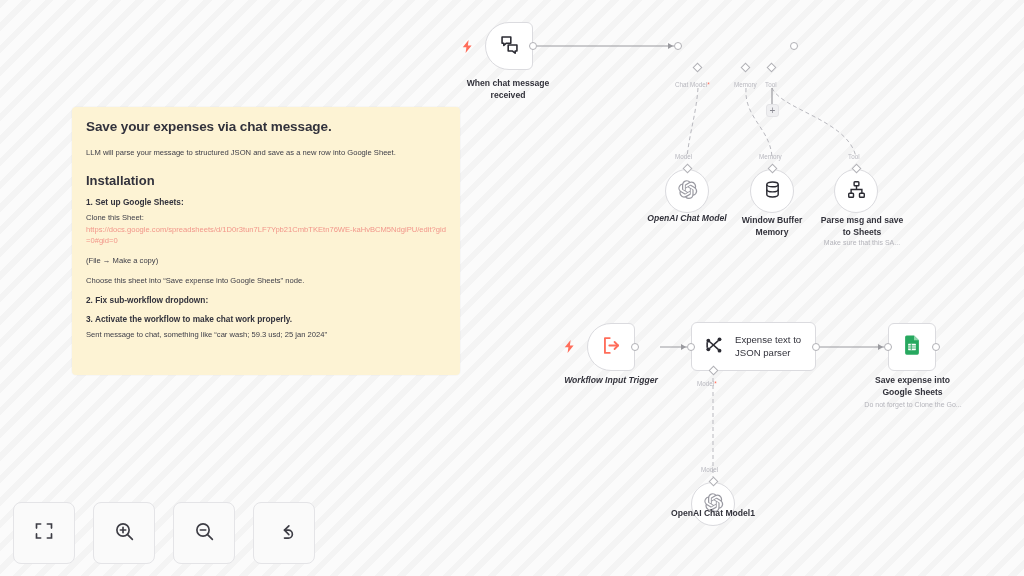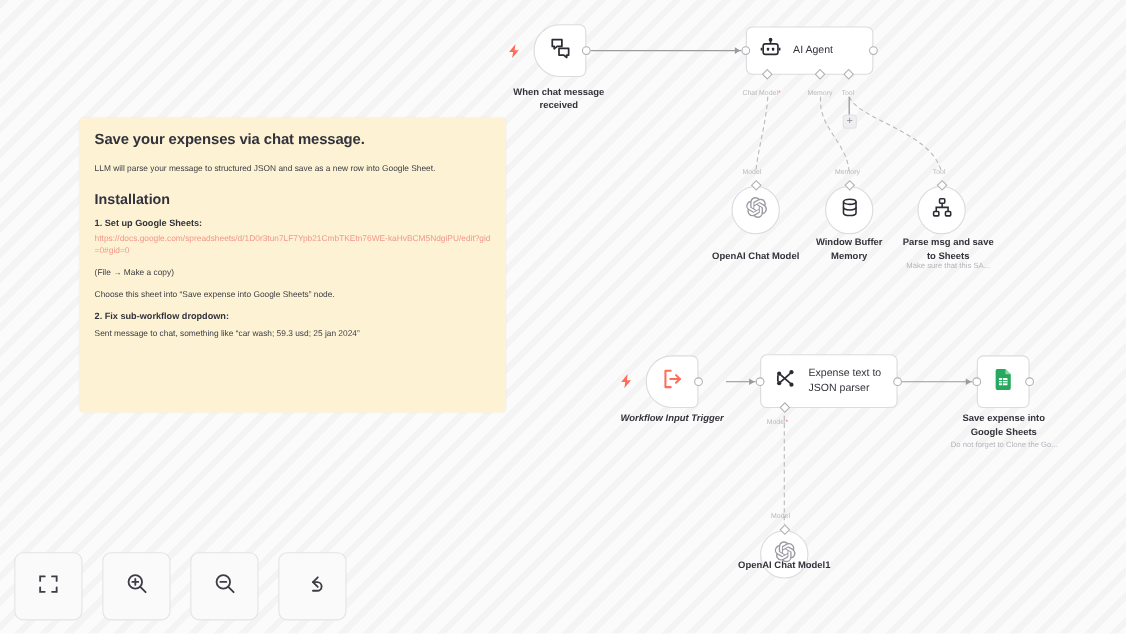--- a/index.html
+++ b/index.html
@@ -184,24 +184,26 @@
     <path d="M 820 347 L 884 347" stroke="#9a9a9f" stroke-width="1" fill="none"></path>
 
     <path d="M 713 378 L 713 477" stroke="#b9b9bf" stroke-width="1" fill="none" stroke-dasharray="4 3"></path>
   </svg>
 
   <div class="sticky">
     <h1>Save your expenses via chat message.</h1>
     <p>LLM will parse your message to structured JSON and save as a new row into Google Sheet.</p>
     <h2>Installation</h2>
     <h3>1. Set up Google Sheets:</h3>
+    <p class="tight">Clone this Sheet:</p>
     <a class="link" href="#">https://docs.google.com/spreadsheets/d/1D0r3tun7LF7Ypb21CmbTKEtn76WE-kaHvBCM5NdgiPU/edit?gid=0#gid=0</a>
     <p class="gap">(File → Make a copy)</p>
     <p class="gap">Choose this sheet into “Save expense into Google Sheets” node.</p>
     <h3>2. Fix sub-workflow dropdown:</h3>
+    <h3>3. Activate the workflow to make chat work properly.</h3>
     <p>Sent message to chat, something like “car wash; 59.3 usd; 25 jan 2024”</p>
   </div>
 
   <div class="bolt" style="left:462px; top:40px;">
     <svg width="11" height="13" viewBox="0 0 11 13">
         <path d="M6.6 0 L0.8 7.2 H4.4 L3.6 13 L9.6 5.6 H5.9 Z" fill="#ff6d5a"></path>
       </svg>
   </div>
 
   <div class="node trigger" style="left:485px; top:22px;">
@@ -210,55 +212,41 @@
         <path d="M3.5 3.5 H13.5 V10.5 H8.5 L5.5 13 V10.5 H3.5 Z"></path>
         <path d="M10.5 12.5 H20.5 V19.5 H18.5 V22 L15.5 19.5 H10.5 Z"></path>
       </svg>
     </span>
   </div>
   <div class="dot" style="left:529px; top:42px;"></div>
   <div class="node-label" style="left:443px; top:78px; width:130px;">When chat message
 received</div>
 
   <div class="arrowin" style="left:668px; top:42.5px;"></div>
-  <div class="node wide" style="left:678px; top:24px; width:116px; height:44px;">
-    <span>
-      <svg width="19" height="19" viewBox="0 0 24 24" fill="none" stroke="#2b2b33" stroke-width="1.9" stroke-linejoin="round">
-        <rect x="3.5" y="7.5" width="17" height="12" rx="2.5"></rect>
-        <path d="M12 3.2 V7.5"></path>
-          <circle cx="12" cy="2.6" r="1.2" fill="#2b2b33"></circle>
-        <rect x="7.8" y="11.8" width="2.6" height="3.4" rx="0.7" fill="#2b2b33" stroke="none"></rect>
-        <rect x="13.6" y="11.8" width="2.6" height="3.4" rx="0.7" fill="#2b2b33" stroke="none"></rect>
-        <path d="M1.6 12 V15"></path>
-          <path d="M22.4 12 V15"></path>
-      </svg>
-    </span>
-    <span class="node-title">AI Agent</span>
-  </div>
   <div class="dot" style="left:674px; top:42px;"></div>
   <div class="dot" style="left:790px; top:42px;"></div>
 
   <div class="diamond" style="left:694px; top:64px;"></div>
   <div class="port-label" style="left:675px; top:81px;">Chat Model<span class="req">*</span></div>
   <div class="diamond" style="left:742px; top:64px;"></div>
   <div class="port-label" style="left:734px; top:81px;">Memory</div>
   <div class="diamond" style="left:768px; top:64px;"></div>
   <div class="port-label" style="left:765px; top:81px;">Tool</div>
   <div class="plus-btn" style="left:766px; top:104px;">+</div>
 
   <div class="port-label" style="left:675px; top:153px;">Model</div>
   <div class="diamond" style="left:684px; top:165px;"></div>
   <div class="subnode" style="left:665px; top:169px;">
     <span>
       <svg width="21" height="21" viewBox="0 0 24 24" fill="#9a9aa2">
         <path d="M21.6 10.2a5.4 5.4 0 0 0-.47-4.44 5.46 5.46 0 0 0-5.88-2.62A5.4 5.4 0 0 0 11.2 1.3a5.46 5.46 0 0 0-5.2 3.78 5.4 5.4 0 0 0-3.6 2.62 5.46 5.46 0 0 0 .67 6.4 5.4 5.4 0 0 0 .47 4.44 5.46 5.46 0 0 0 5.88 2.62 5.4 5.4 0 0 0 4.06 1.8 5.46 5.46 0 0 0 5.2-3.78 5.4 5.4 0 0 0 3.6-2.62 5.46 5.46 0 0 0-.68-6.38zm-8.1 11.3a4.05 4.05 0 0 1-2.6-.94l.13-.07 4.32-2.5a.7.7 0 0 0 .36-.61v-6.1l1.83 1.06a.07.07 0 0 1 .04.05v5.05a4.07 4.07 0 0 1-4.08 4.06zM4.73 17.77a4.05 4.05 0 0 1-.49-2.72l.13.08 4.32 2.5a.7.7 0 0 0 .7 0l5.28-3.05v2.11a.07.07 0 0 1-.03.06l-4.37 2.52a4.07 4.07 0 0 1-5.55-1.5zM3.6 8.43a4.05 4.05 0 0 1 2.12-1.78v5.14a.7.7 0 0 0 .35.6l5.26 3.04-1.83 1.06a.07.07 0 0 1-.06 0L5.02 13.94a4.07 4.07 0 0 1-1.5-5.55zm15.01 3.49-5.28-3.06 1.83-1.05a.07.07 0 0 1 .07 0l4.37 2.52a4.06 4.06 0 0 1-.63 7.33v-5.14a.7.7 0 0 0-.36-.6zm1.82-2.74-.13-.08-4.31-2.52a.7.7 0 0 0-.71 0L10 9.63V7.52a.07.07 0 0 1 .03-.06l4.37-2.52a4.06 4.06 0 0 1 6.03 4.2zM9 12.95l-1.83-1.06a.07.07 0 0 1-.04-.05V6.8a4.06 4.06 0 0 1 6.66-3.12l-.13.07-4.32 2.5a.7.7 0 0 0-.35.6zm1-2.14 2.35-1.36 2.36 1.36v2.72l-2.35 1.36L10 13.53z"></path>
       </svg>
     </span>
   </div>
-  <div class="node-label" style="left:627px; top:227px; width:120px;">OpenAI Chat Model</div>
+  <div class="node-label" style="left:627px; top:213px; width:120px;font-style:italic;">OpenAI Chat Model</div>
 
   <div class="port-label" style="left:759px; top:153px;">Memory</div>
   <div class="diamond" style="left:769px; top:165px;"></div>
   <div class="subnode" style="left:750px; top:169px;">
     <span>
       <svg width="19" height="19" viewBox="0 0 24 24" fill="none" stroke="#2b2b33" stroke-width="1.8">
         <ellipse cx="12" cy="5.6" rx="7.2" ry="3"></ellipse>
         <path d="M4.8 5.6 v12.8 c0 1.66 3.22 3 7.2 3s7.2-1.34 7.2-3 V5.6"></path>
         <path d="M4.8 12 c0 1.66 3.22 3 7.2 3s7.2-1.34 7.2-3"></path>
       </svg>

